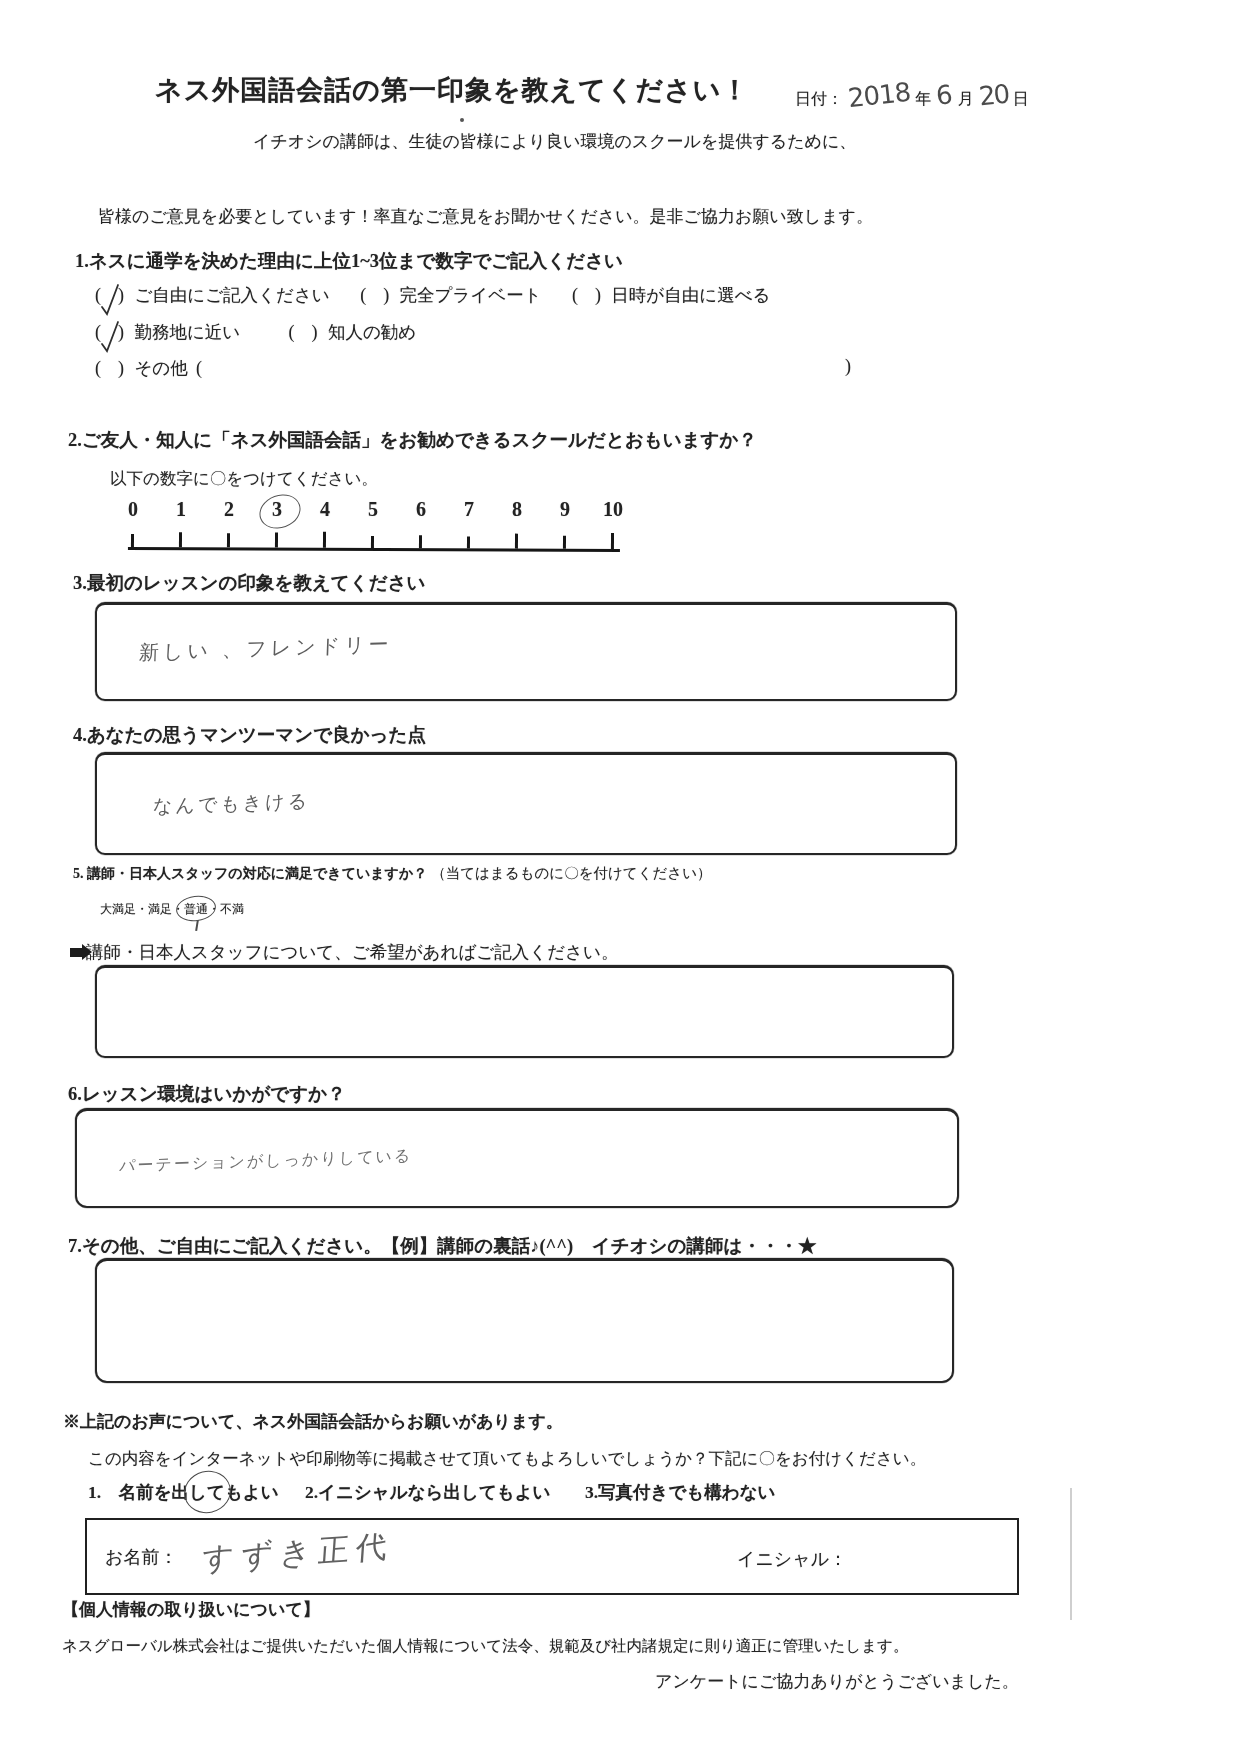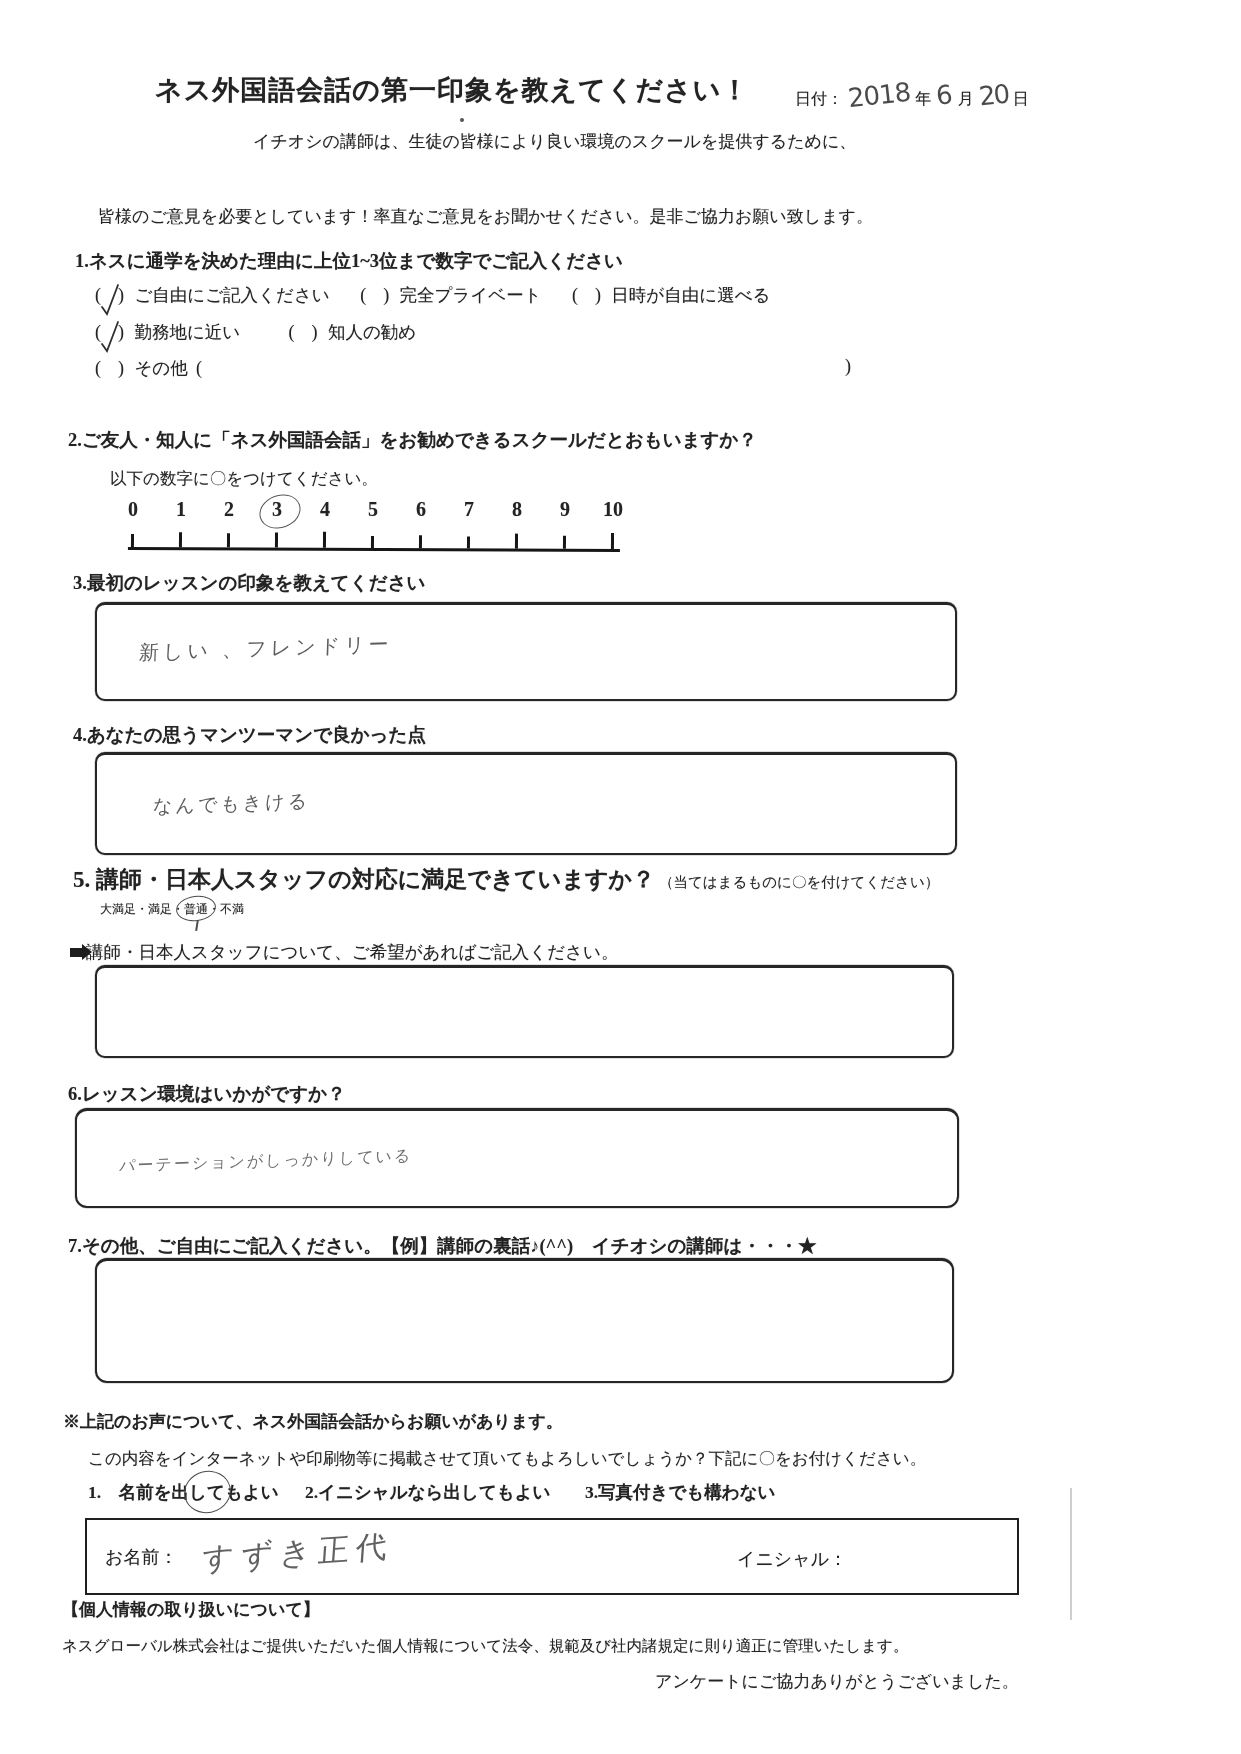--- a/index.html
+++ b/index.html
@@ -142,21 +142,21 @@
   <div class="ansbox" style="left:95px;top:602px;width:858px;height:94px;">
     <span class="hand" style="position:absolute;left:42px;top:30px;font-size:20px;letter-spacing:4px;">新しい 、フレンドリー</span>
   </div>
 
   <div class="abs print bold" style="left:73px;top:722px;font-size:18.5px;">4.あなたの思うマンツーマンで良かった点</div>
   <div class="ansbox" style="left:95px;top:752px;width:858px;height:98px;">
     <span class="hand" style="position:absolute;left:56px;top:36px;font-size:19px;letter-spacing:3px;">なんでもきける</span>
   </div>
 
   <div class="abs print" style="left:73px;top:864px;white-space:nowrap;">
-    <span class="bold" style="font-size:23px;">5. 講師・日本人スタッフの対応に満足できていますか？</span>
+    <span class="bold" style="font-size:14px;">5. 講師・日本人スタッフの対応に満足できていますか？</span>
     <span style="font-size:14.5px;">（当てはまるものに〇を付けてください）</span>
   </div>
   <div class="abs print" style="left:100px;top:901px;font-size:12px;white-space:nowrap;">
     <span>大満足</span><span>・</span><span>満足</span><span>・</span><span class="circled tail">普通</span><span>・</span><span>不満</span>
   </div>
   <div class="abs print" style="left:70px;top:940px;font-size:17.5px;white-space:nowrap;">
     <span class="arrow-icon"></span><span>講師・日本人スタッフについて、ご希望があればご記入ください。</span>
   </div>
   <div class="ansbox" style="left:95px;top:965px;width:855px;height:88px;"></div>
 

